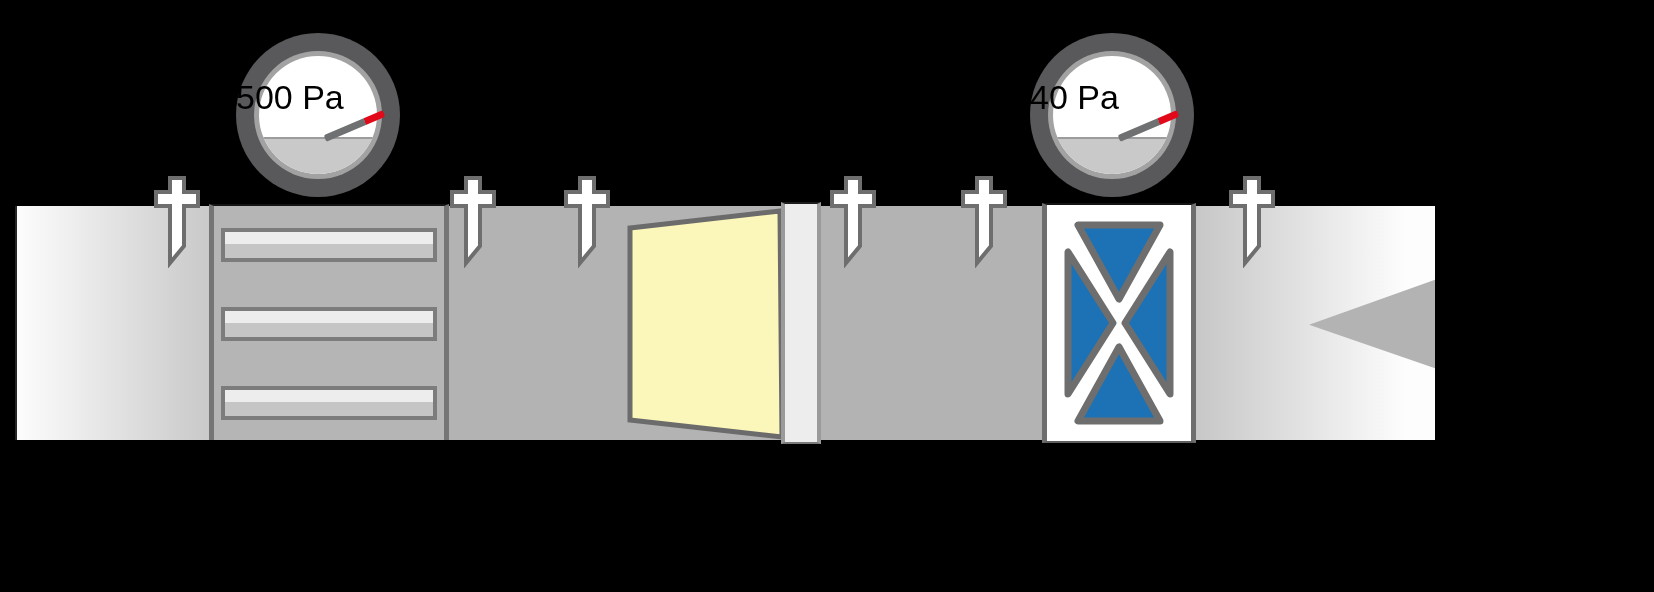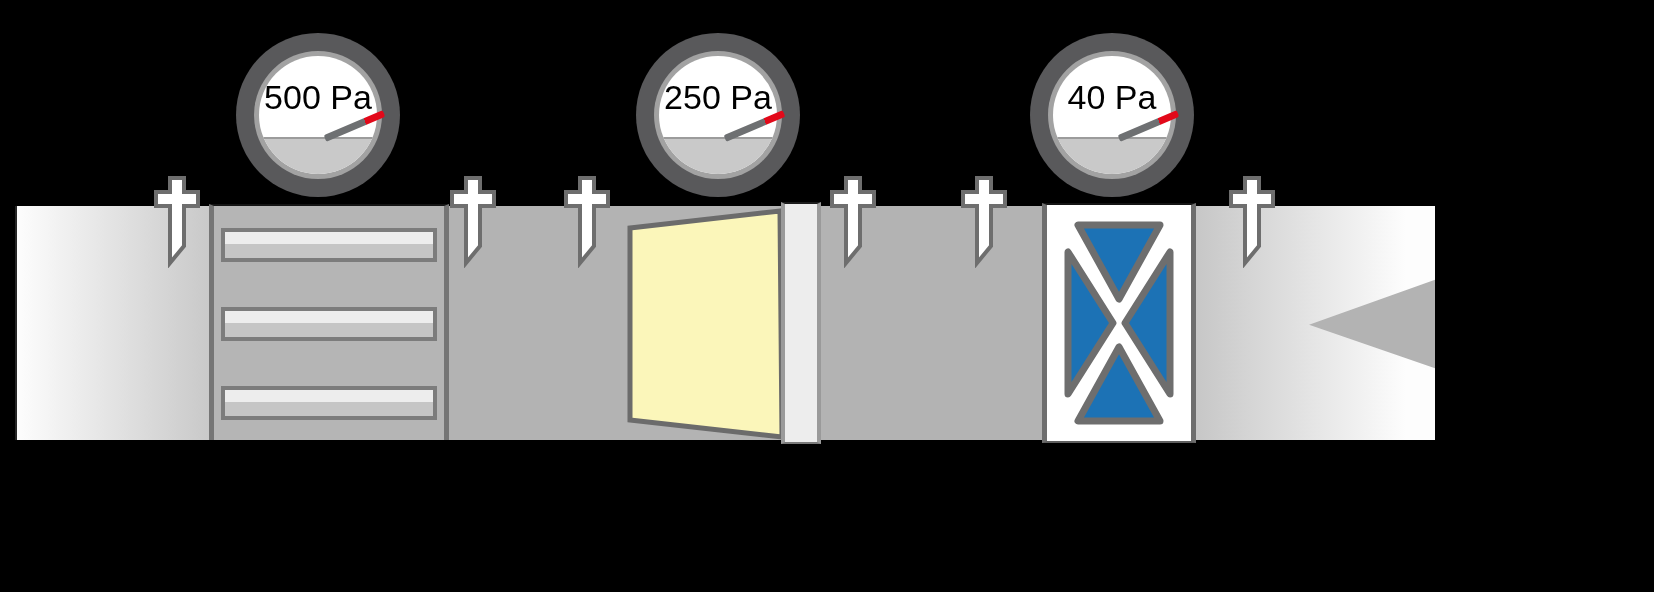--- a/index.html
+++ b/index.html
@@ -42,21 +42,21 @@
   
   .gauge{position:absolute;width:164px;height:164px;}
   .g-ring{position:absolute;inset:0;border-radius:50%;background:#59595b;}
   .g-ring2{position:absolute;inset:18px;border-radius:50%;background:#a2a2a2;}
   .g-face{position:absolute;inset:23px;border-radius:50%;background:#fff;overflow:hidden;}
   .g-seg{position:absolute;left:0;right:0;bottom:0;height:35px;background:#c9c9c9;
          border-top:2px solid #9c9c9c;}
   .g-needle{position:absolute;left:89px;top:102px;width:64px;height:7px;border-radius:2px;
             background:linear-gradient(to right,#6e7072 0 68%,#e2091a 68% 100%);
             transform-origin:0 50%;transform:rotate(-23deg);}
-  .g-label{position:absolute;left:0;right:0;top:47px;text-align:center;
+  .g-label{position:absolute;left:0;right:0;top:47px;text-align:left;
            font-size:34px;line-height:34px;color:#000;}
   .gauge1{left:236px;top:33px}.gauge2{left:636px;top:33px}.gauge3{left:1030px;top:33px}
 </style>
 </head>
 <body>
 
 <div class="stage">
 
   <div class="duct">
     <div class="zone-left"></div>
@@ -108,29 +108,20 @@
   <div class="gauge gauge1">
     <div class="g-ring"></div>
     <div class="g-ring2"></div>
     <div class="g-face">
       <div class="g-seg"></div>
     </div>
     <div class="g-needle"></div>
     <div class="g-label">500 Pa</div>
   </div>
 
-  <div class="gauge gauge2">
-    <div class="g-ring"></div>
-    <div class="g-ring2"></div>
-    <div class="g-face">
-      <div class="g-seg"></div>
-    </div>
-    <div class="g-needle"></div>
-    <div class="g-label">250 Pa</div>
-  </div>
 
   <div class="gauge gauge3">
     <div class="g-ring"></div>
     <div class="g-ring2"></div>
     <div class="g-face">
       <div class="g-seg"></div>
     </div>
     <div class="g-needle"></div>
     <div class="g-label">40 Pa</div>
   </div>

